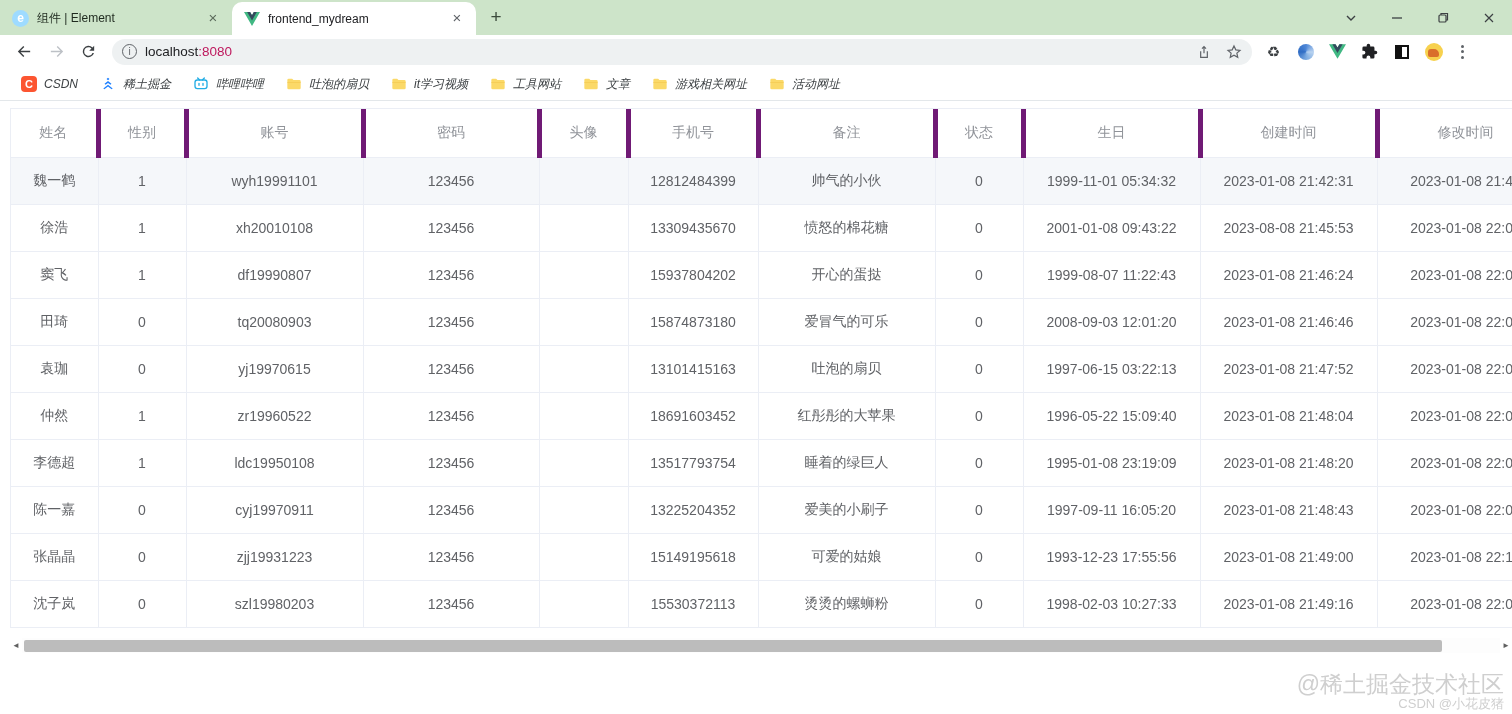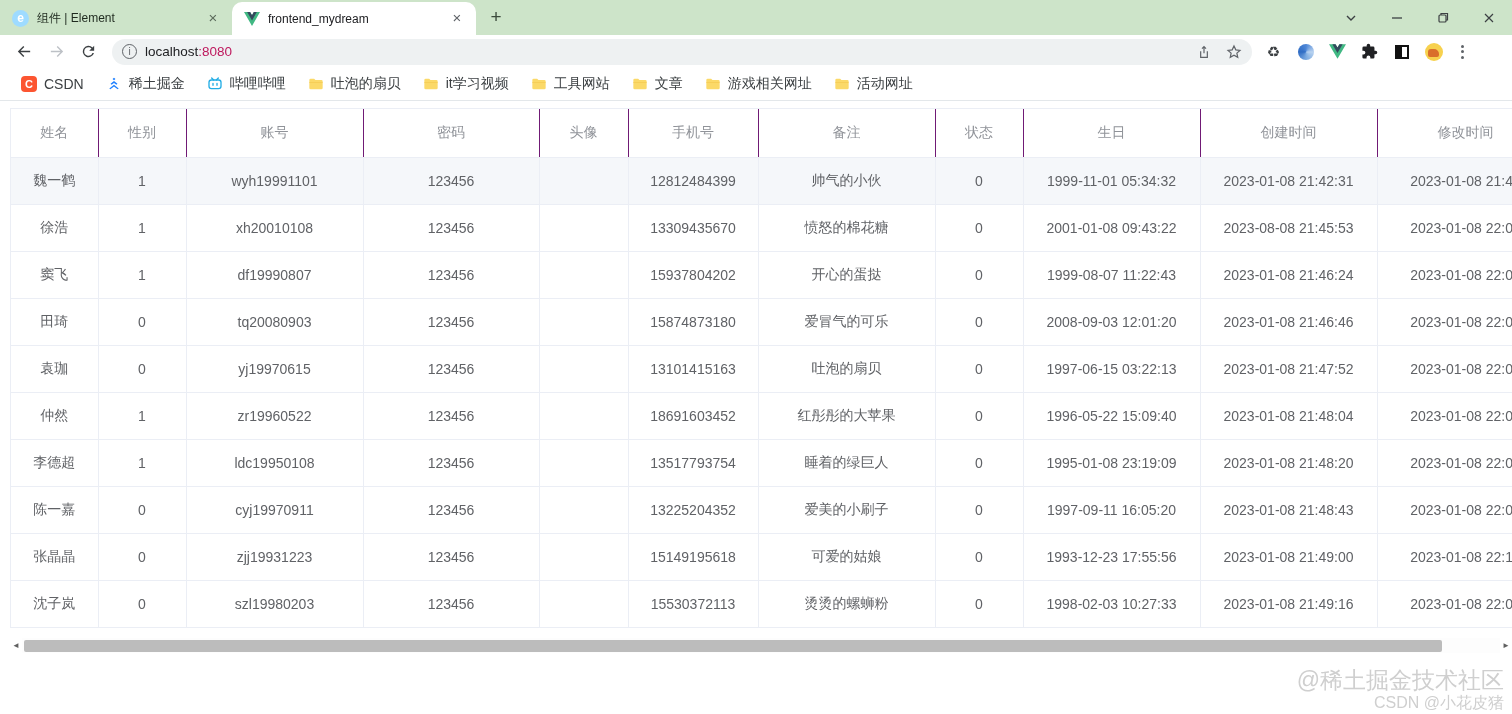--- a/index.html
+++ b/index.html
@@ -56,52 +56,52 @@
     background:#d96f2b; border-radius:3px 5px 2px 2px; }
   .menu-dots { width:18px; display:flex; flex-direction:column; align-items:center; gap:2.5px;
     cursor:pointer; margin-left:4px; }
   .menu-dots i { width:3px; height:3px; background:#5f6368; border-radius:50%; }
 
   
   .bookmarksbar { position:absolute; top:68px; left:0; right:0; height:33px; background:#fff;
     border-bottom:1px solid #e3e7ea; display:flex; align-items:center; padding:0 12px; gap:4px; }
   .bm { display:flex; align-items:center; gap:7px; padding:3px 9px; border-radius:6px;
     cursor:pointer; }
-  .bm-label { font-size:14px; color:#3c4043; white-space:nowrap; }
+  .bm-label { font-size:12px; color:#3c4043; white-space:nowrap;font-style:italic; }
   .bm-ic { width:16px; height:16px; display:flex; align-items:center; justify-content:center; }
   .bm-ic svg { width:16px; height:16px; display:block; }
   .csdn-ic { width:16px; height:16px; background:#fc5531; border-radius:4px; color:#fff;
     font-size:11px; font-weight:bold; text-align:center; line-height:16px; }
 
   
   .content { position:absolute; top:102px; left:0; right:0; bottom:0; background:#fff; }
   .table-wrap { position:absolute; top:6px; left:10px; right:0; overflow:hidden;
     border-top:1px solid #ebeef5; border-left:1px solid #ebeef5; }
   table { border-collapse:collapse; table-layout:fixed; width:1543px; }
   th { height:48px; font-size:14px; font-weight:400; color:#909399; text-align:center;
-    border-right:1px solid #701a75; border-bottom:1px solid #ebeef5; background:#fff; }
+    border-right:5px solid #701a75; border-bottom:1px solid #ebeef5; background:#fff; }
   td { height:47px; font-size:14px; color:#606266; text-align:center;
     border-right:1px solid #ebeef5; border-bottom:1px solid #ebeef5; background:#fff;
     white-space:nowrap; overflow:hidden; }
   tr.row-hover td { background:#f5f7fa; }
 
   
   .hscrollbar { position:absolute; left:10px; right:0; top:536px; height:15px;
     display:flex; align-items:center; }
   .sb-arrow { width:12px; height:15px; display:flex; align-items:center; justify-content:center;
     color:#606060; font-size:8px; cursor:pointer; }
   .sb-track { flex:1; height:15px; position:relative; background:#fdfdfd; }
   .sb-thumb { position:absolute; left:2px; top:1.5px; width:1418px; height:12px;
     background:#bcbcbc; border-radius:2px; cursor:grab; }
 
   
   .watermark { position:absolute; right:8px; bottom:2px; text-align:right; color:#cfcfcf;
     line-height:1.15; }
   .watermark .wm1 { font-size:23px; }
-  .watermark .wm2 { font-size:16px; }
+  .watermark .wm2 { font-size:13px; }
 </style>
 </head>
 <body>
 
 <div id="window">
 
   <div class="tabstrip">
     <div class="tab inactive">
       <span class="favicon-element">e</span>
       <span class="tab-title">组件 | Element</span>

